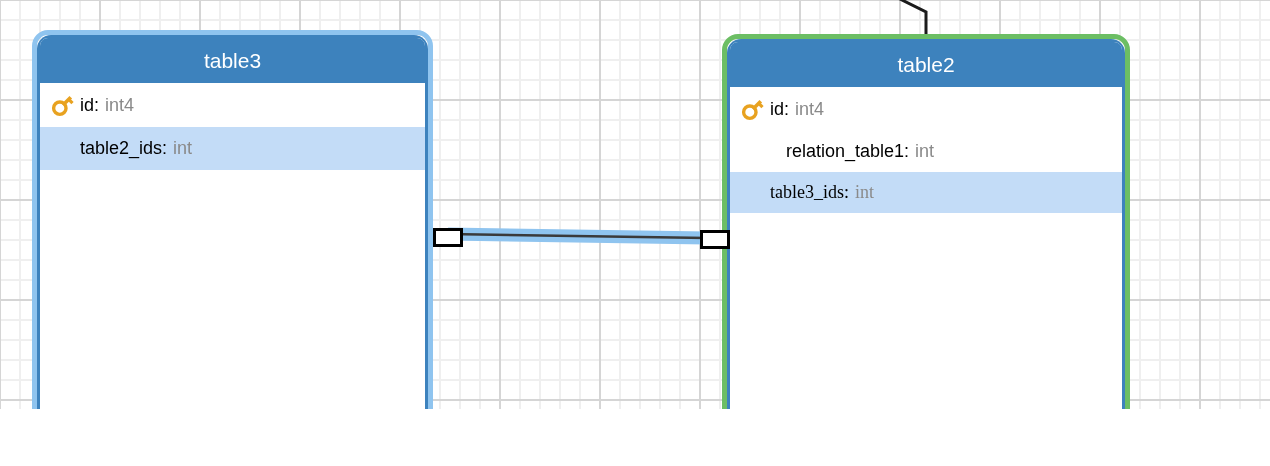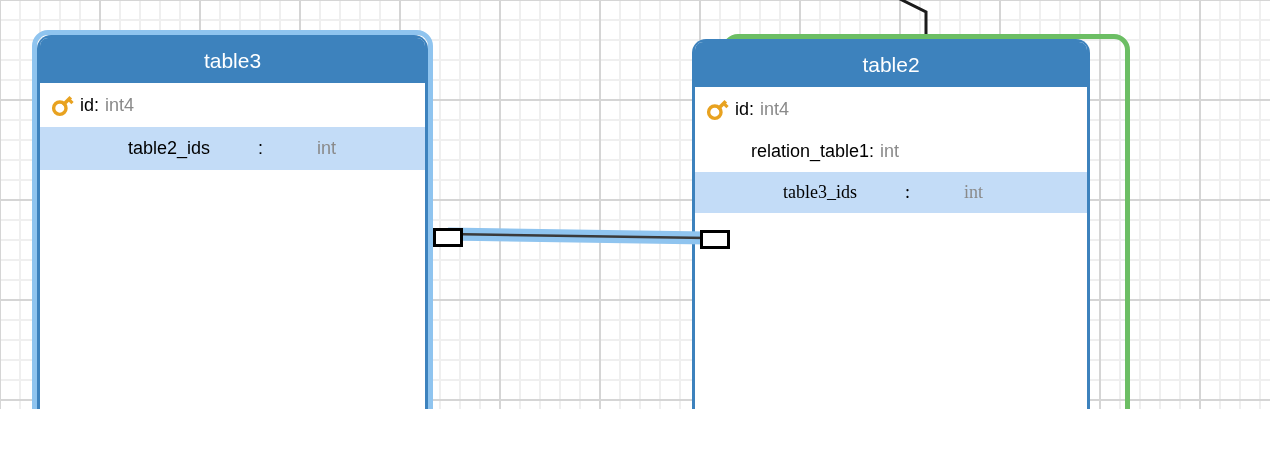--- a/index.html
+++ b/index.html
@@ -64,21 +64,20 @@
     display: flex;
     align-items: center;
     box-sizing: border-box;
     padding-left: 10px;
     font-size: 18px;
     color: #111111;
     white-space: nowrap;
   }
   .field-row.selected {
     background: #c3dcf7;
-    gap: 48px;
   }
   .field-icon {
     width: 30px;
     min-width: 30px;
     height: 24px;
     display: inline-flex;
     align-items: center;
     justify-content: flex-start;
   }
   .field-icon.empty svg { visibility: hidden; }
@@ -156,21 +155,21 @@
           <span class="field-colon">:</span>
           <span class="field-type" style="padding-left:6px;">int</span>
         </div>
 
       </div>
     </div>
   </div>
 
   <div class="halo halo-green" style="left:722px; top:34px; width:408px; height:437px;"></div>
 
-  <div class="entity" style="left:692px; top:39px; width:398px; height:427px;">
+  <div class="entity" style="left:727px; top:39px; width:398px; height:427px;">
     <div class="entity-inner" style="left:0; top:0; right:0; bottom:0;">
       <div class="entity-header" style="height:45px;">
         <span>table2</span>
       </div>
       <div class="entity-body">
 
         <div class="field-row" style="height:44px;">
           <span class="field-icon">
             <svg width="26" height="24" viewBox="0 0 26 24">
               <g transform="rotate(-45 13 12)">

